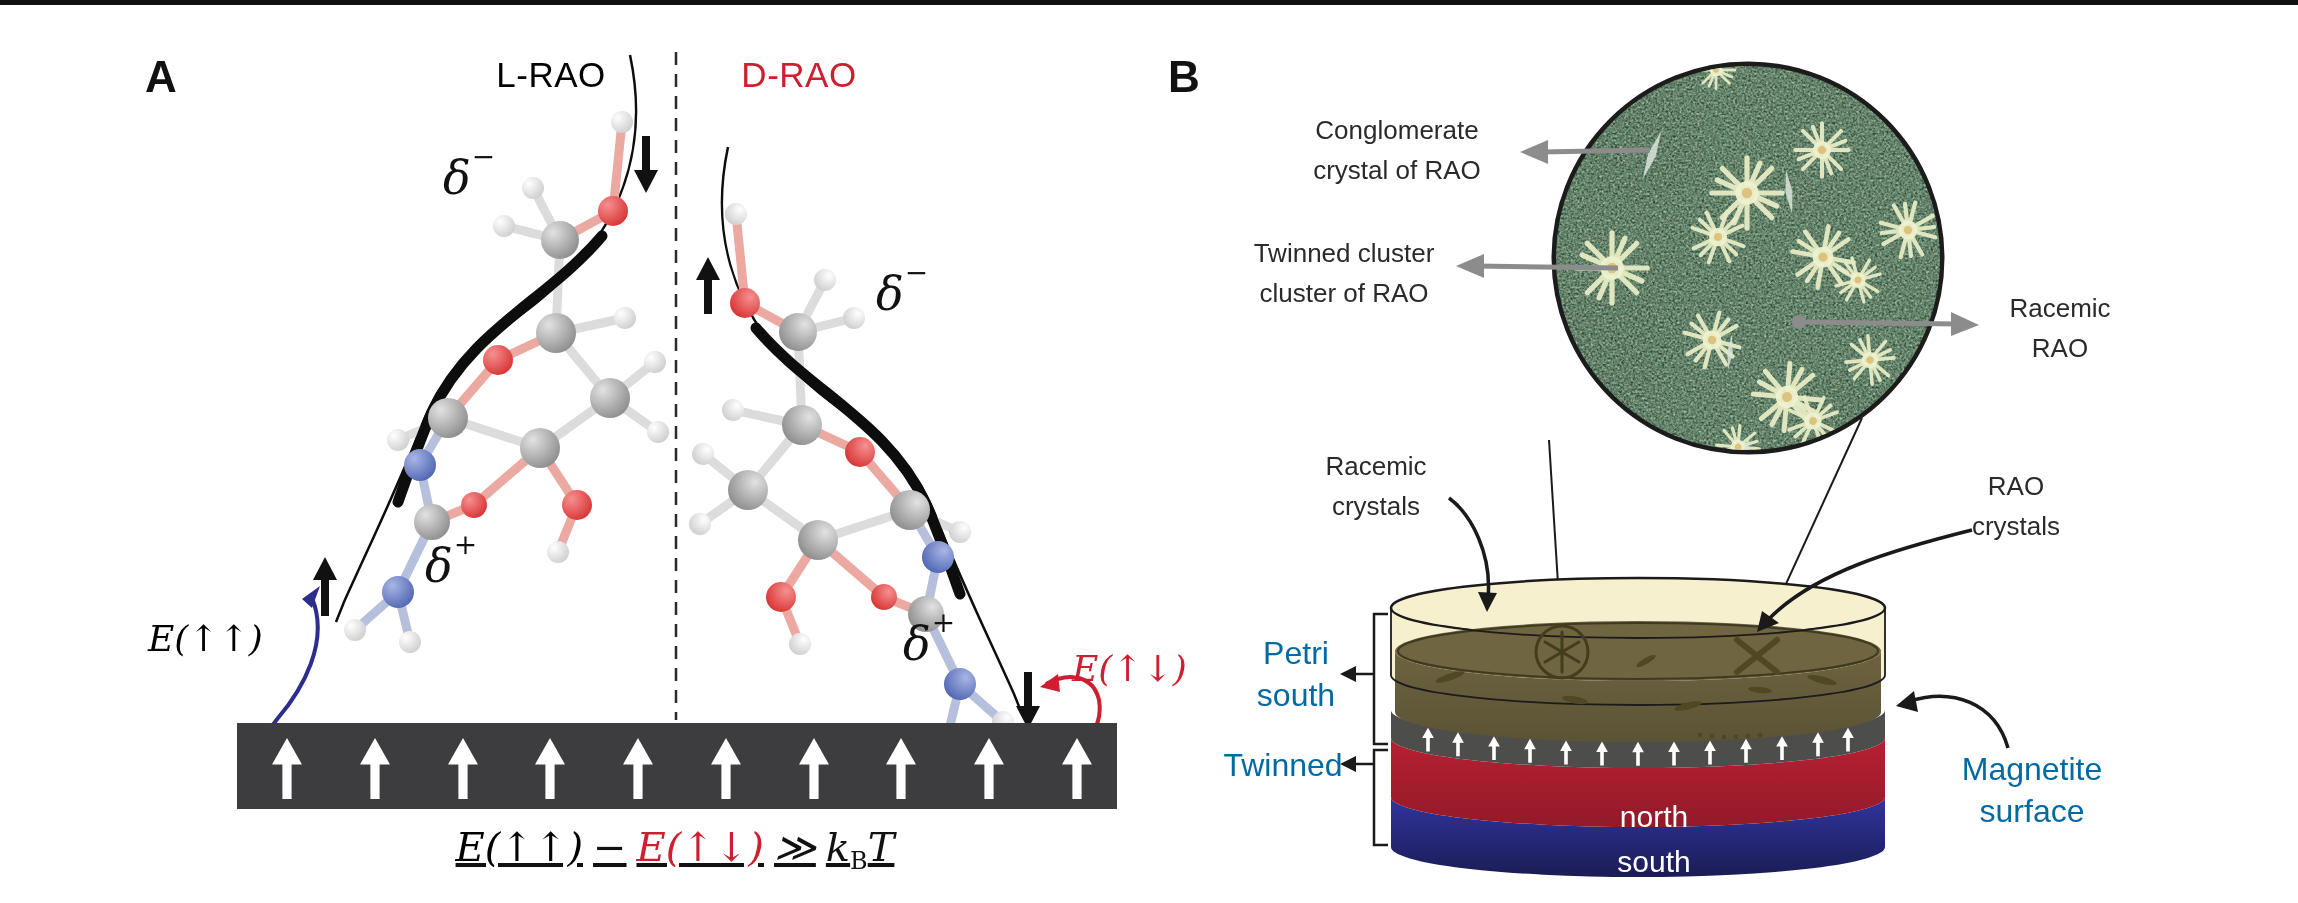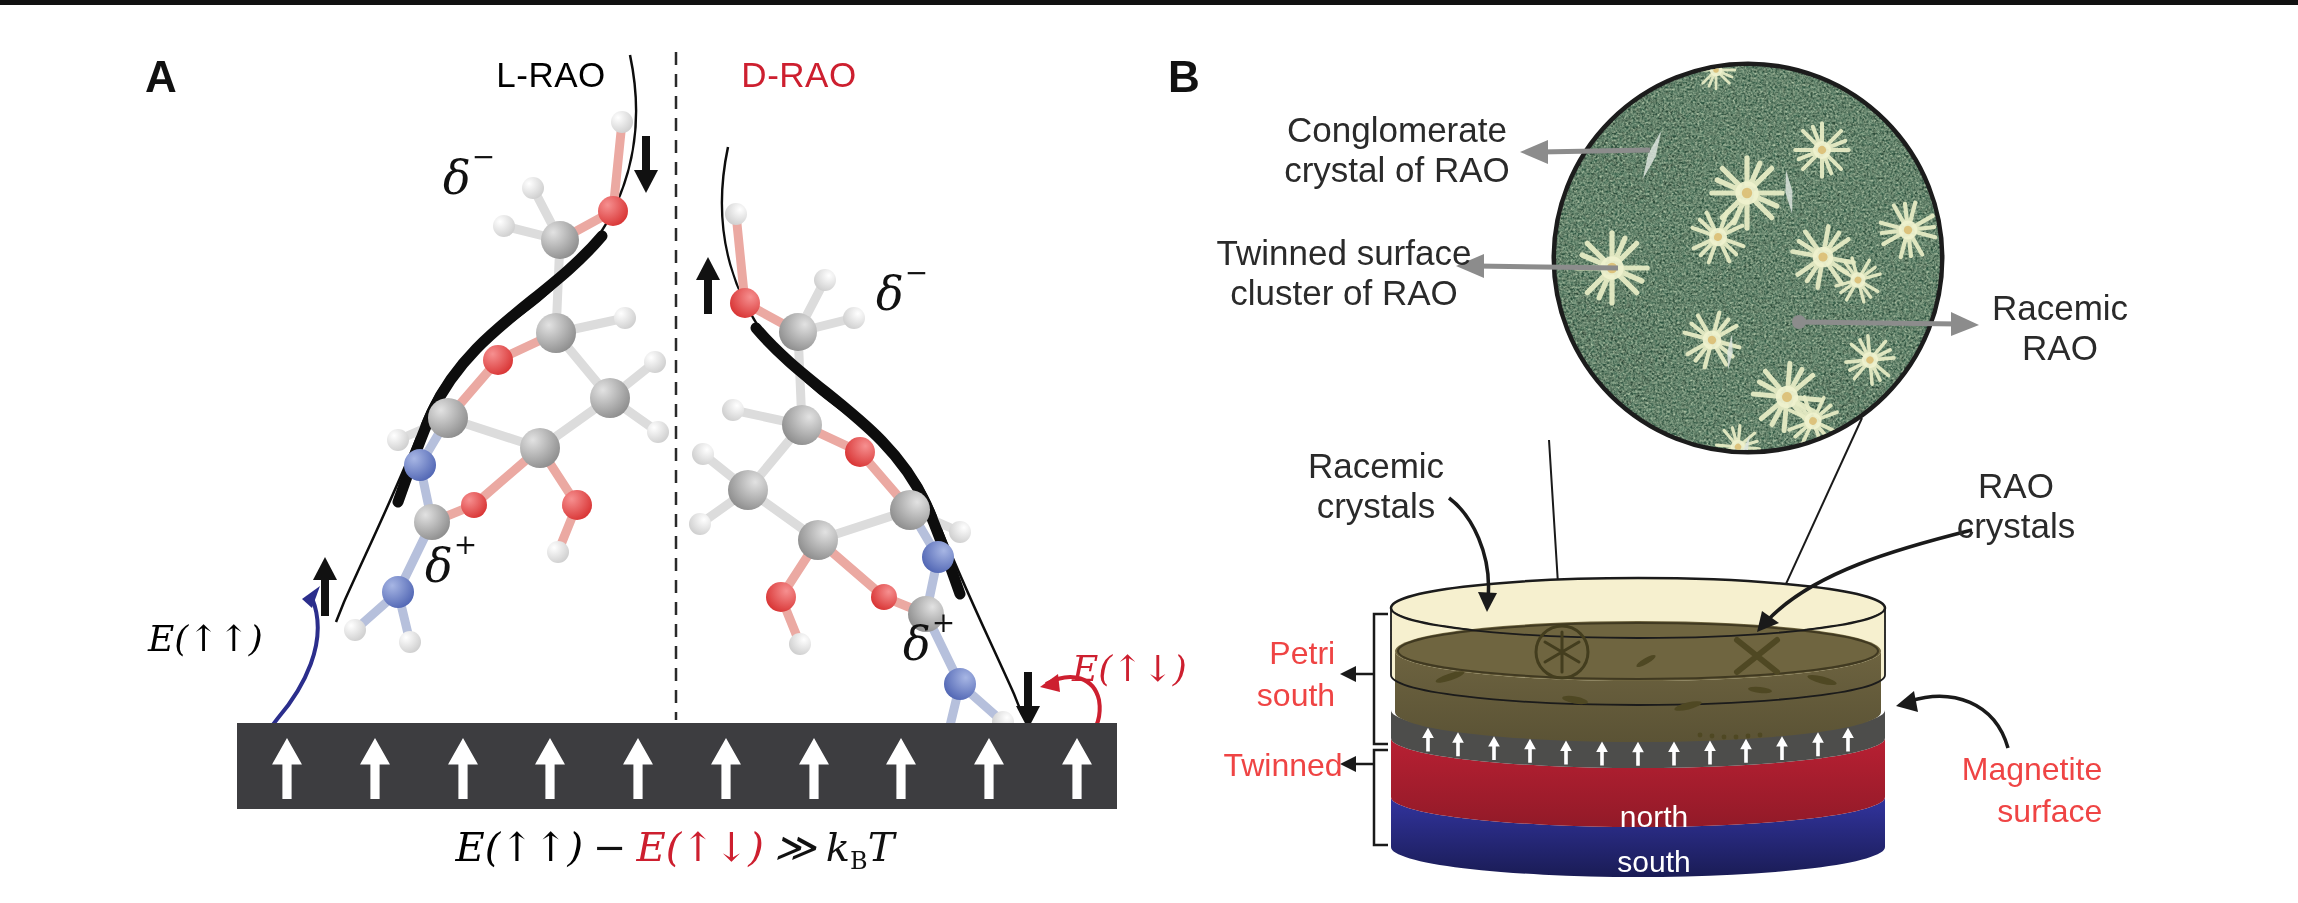--- a/index.html
+++ b/index.html
@@ -9,23 +9,23 @@
   .lbl{position:absolute;z-index:2;color:#1a1a1a;white-space:nowrap;}
   .panel-letter{font-size:44px;font-weight:bold;color:#111;}
   .mol-name{font-size:35px;letter-spacing:.5px;}
   .blue{color:#000000;}
   .red{color:#cd1f2f;}
   .math{font-family:"DejaVu Serif",serif;font-style:italic;}
   .delta{font-family:"DejaVu Serif",serif;font-style:italic;font-size:46px;color:#111;}
   .delta sup{font-size:28px;font-style:normal;vertical-align:28px;margin-left:1px;}
   .elabel{font-size:36px;}
   .center{transform:translateX(-50%);text-align:center;}
-  .caption{font-size:35px;line-height:40px;color:#2a2a2a;}
-  .caption32{font-size:32px;line-height:42px;color:#ef4444;text-align:right;}
-  #equation{font-size:40px;color:#111;}
+  .caption{font-size:26px;line-height:40px;color:#2a2a2a;}
+  .caption32{font-size:32px;line-height:42px;color:#0369a1;}
+  #equation{font-size:40px;color:#111;text-decoration:underline;}
   #equation sub{font-size:24px;font-style:normal;vertical-align:-8px;}
   #equation .sp{margin:0 10px;}
   .band-text{font-size:30px;color:#fff;margin-left:16px;}
 </style>
 </head>
 <body>
 <div id="fig">
 
 <svg id="gfx" width="2298" height="903" viewBox="0 0 2298 903">
   <defs>
@@ -333,21 +333,21 @@
   <span class="blue">E(↑↑)</span><span class="sp">−</span><span class="red">E(↑↓)</span><span class="sp">≫</span><span>k</span><sub>B</sub><span>T</span>
 </div>
 
 <div class="lbl panel-letter" style="left:1168px;top:52px;">B</div>
 
 <div class="lbl caption center" style="left:1397px;top:110px;">
   <div>Conglomerate</div>
   <div>crystal of RAO</div>
 </div>
 <div class="lbl caption center" style="left:1344px;top:233px;">
-  <div>Twinned surface</div>
+  <div>Twinned cluster</div>
   <div>cluster of RAO</div>
 </div>
 <div class="lbl caption center" style="left:2060px;top:288px;">
   <div>Racemic</div>
   <div>RAO</div>
 </div>
 <div class="lbl caption center" style="left:1376px;top:446px;">
   <div>Racemic</div>
   <div>crystals</div>
 </div>

